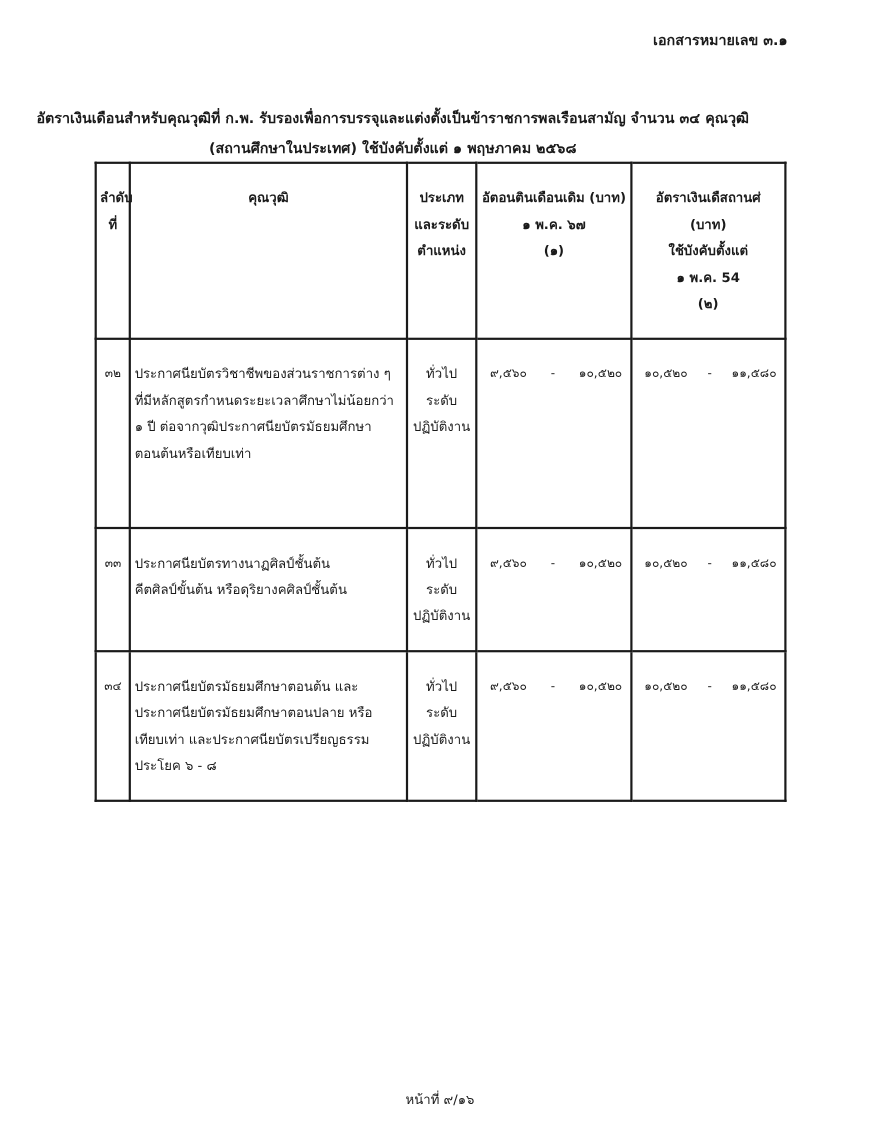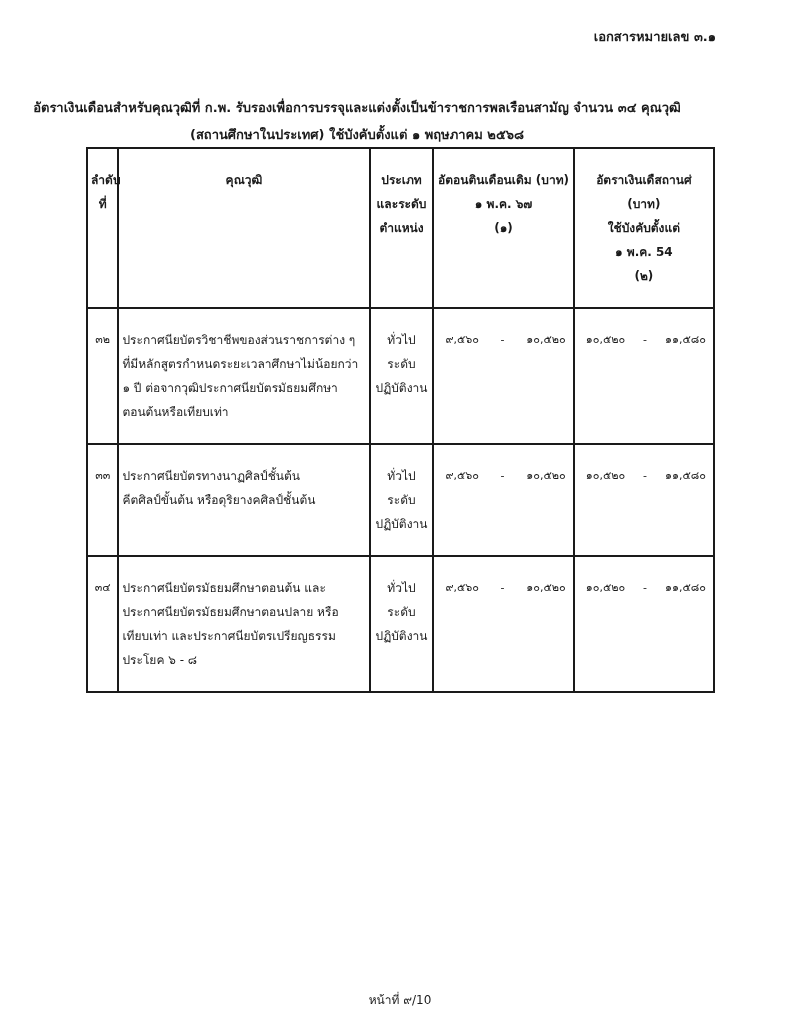--- a/index.html
+++ b/index.html
@@ -55,21 +55,21 @@
       text-align: center;
       font-size: 12px;
     }
     .col-no { width: 30px; }
     .col-qual { width: 240px; }
     .col-type { width: 61px; }
     .col-old { width: 134px; }
     .col-new { width: 134px; }
 
     tr.hdr { height: 106px; }
-    tr.r1 { height: 136px; }
+    tr.r1 { height: 172px; }
     tr.r2 { height: 78px; }
     tr.r3 { height: 94px; }
 
     td.no { text-align: center; font-size: 11px; }
     td.qual { text-align: left; }
     td.type { text-align: center; }
     td.range { font-size: 11px; }
     .range-wrap {
       display: flex;
       justify-content: space-between;
@@ -209,13 +209,13 @@
         <div class="range-wrap">
           <span>๑๐,๕๒๐</span>
           <span>-</span>
           <span>๑๑,๕๘๐</span>
         </div>
       </td>
     </tr>
   </tbody>
 </table>
 
-<div class="page-footer">หน้าที่ ๙/10</div>
+<div class="page-footer">หน้าที่ ๙/๑๖</div>
 
 </body></html>

